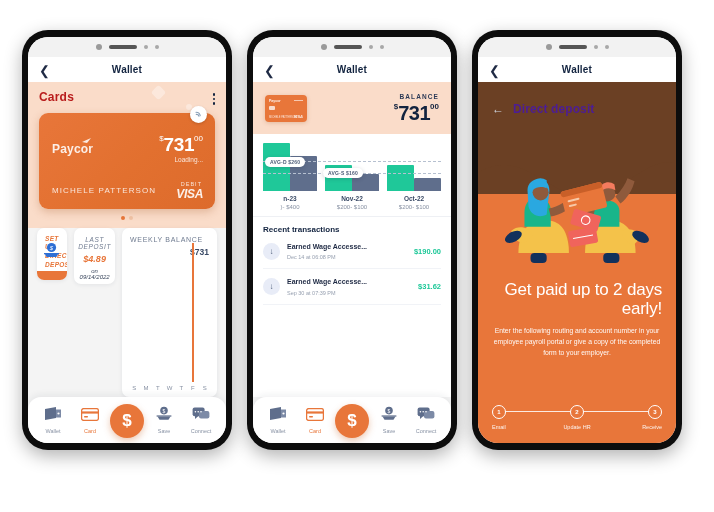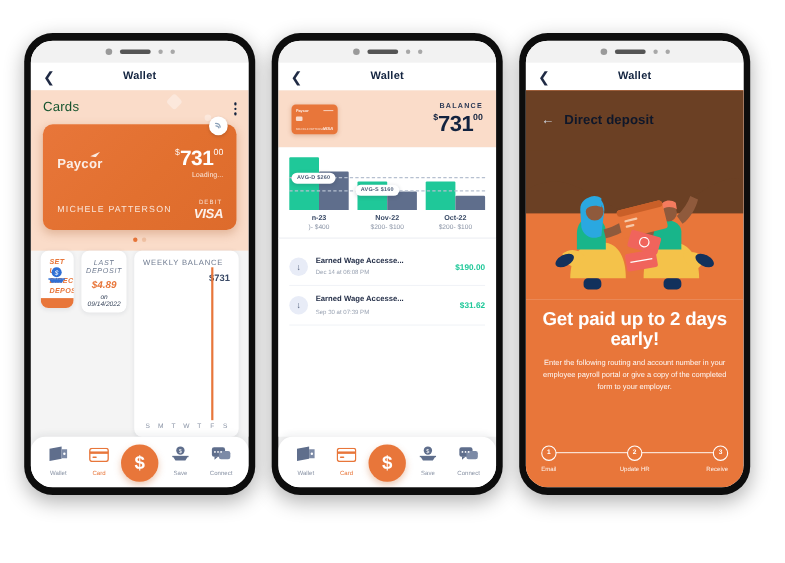--- a/index.html
+++ b/index.html
@@ -48,21 +48,21 @@
     letter-spacing:.2px;
   }
 
   
   .p1-top{
     background:#fadcc9;padding:8px 11px 0 11px;position:relative;
     flex:0 0 auto;
   }
   .p1-top .deco{position:absolute;border-radius:3px;background:rgba(255,255,255,.35);}
   .cards-hdr{display:flex;align-items:flex-start;justify-content:space-between;}
-  .cards-title{font-size:12px;font-weight:normal;color:#14532d;letter-spacing:.2px;}
+  .cards-title{font-size:12px;font-weight:bold;color:#b91c1c;letter-spacing:.2px;}
   .kebab{display:flex;flex-direction:column;gap:2px;padding-top:3px;}
   .kebab i{width:2.5px;height:2.5px;border-radius:50%;background:#12233f;display:block;}
 
   .creditcard{
     margin-top:8px;height:96px;border-radius:9px;
     background:linear-gradient(135deg,#e8763a 0%,#e2702f 55%,#dd6b2c 100%);
     position:relative;box-shadow:0 3px 9px rgba(160,80,30,.28);
     padding:11px 12px;box-sizing:border-box;color:#fff;
   }
   .cc-peek{
@@ -185,25 +185,25 @@
   .tname{font-size:7px;color:#1f2a44;font-weight:bold;line-height:1.35;}
   .tdate{font-size:5.5px;color:#97a0b0;margin-top:3px;}
   .tamt{font-size:7.5px;font-weight:bold;color:#1fc899;}
 
   
   .p3-hero{position:relative;flex:0 0 auto;height:190px;background:#e8763a;overflow:hidden;}
   .p3-brown{position:absolute;left:0;right:0;top:0;height:112px;background:#6b4024;}
   .p3-curve{position:absolute;left:0;right:0;top:55px;height:80px;}
   .p3-hdr{position:absolute;top:20px;left:0;right:0;display:flex;align-items:center;gap:9px;padding:0 14px;z-index:3;}
   .p3-arrow{font-size:12px;color:#cfd6e0;line-height:1;}
-  .p3-title{font-size:12px;font-weight:bold;color:#0f172a;letter-spacing:.1px;}
+  .p3-title{font-size:12px;font-weight:bold;color:#4c1d95;letter-spacing:.1px;}
   .illo{position:absolute;left:0;right:0;bottom:0;z-index:2;}
 
   .p3-body{flex:1 1 auto;background:#e8763a;padding:8px 14px 0;text-align:center;color:#fff;display:flex;flex-direction:column;}
-  .p3-h1{font-size:17px;font-weight:bold;line-height:1.12;letter-spacing:-.2px;}
+  .p3-h1{font-size:17px;font-weight:normal;line-height:1.12;letter-spacing:-.2px;text-align:right;}
   .p3-p{font-size:6.8px;line-height:1.6;margin-top:8px;color:rgba(255,255,255,.95);}
   .steps{margin-top:auto;padding-bottom:12px;position:relative;}
   .steprow{display:flex;align-items:center;justify-content:space-between;position:relative;}
   .stepline{position:absolute;left:9px;right:9px;top:6px;height:1.2px;background:rgba(255,255,255,.85);}
   .stepnode{
     width:12px;height:12px;border-radius:50%;border:1.2px solid #fff;background:#e8763a;
     display:flex;align-items:center;justify-content:center;font-size:6px;font-weight:bold;color:#fff;
     position:relative;z-index:2;
   }
   .steplabels{display:flex;justify-content:space-between;margin-top:4px;}
@@ -448,20 +448,21 @@
               <div class="v">$200- $100</div>
             </div>
             <div class="xl">
               <div class="m">Oct-22</div>
               <div class="v">$200- $100</div>
             </div>
           </div>
       </div>
 
       <div class="p2-trans">
+        <div class="rt-title">Recent transactions</div>
         <div id="p2-trows">
             <div class="trow">
               <div class="tic">↓</div>
               <div class="tmid">
                 <div class="tname">Earned Wage Accesse...</div>
                 <div class="tdate">Dec 14 at 06:08 PM</div>
               </div>
               <div class="tamt">$190.00</div>
             </div>
             <div class="trow">

